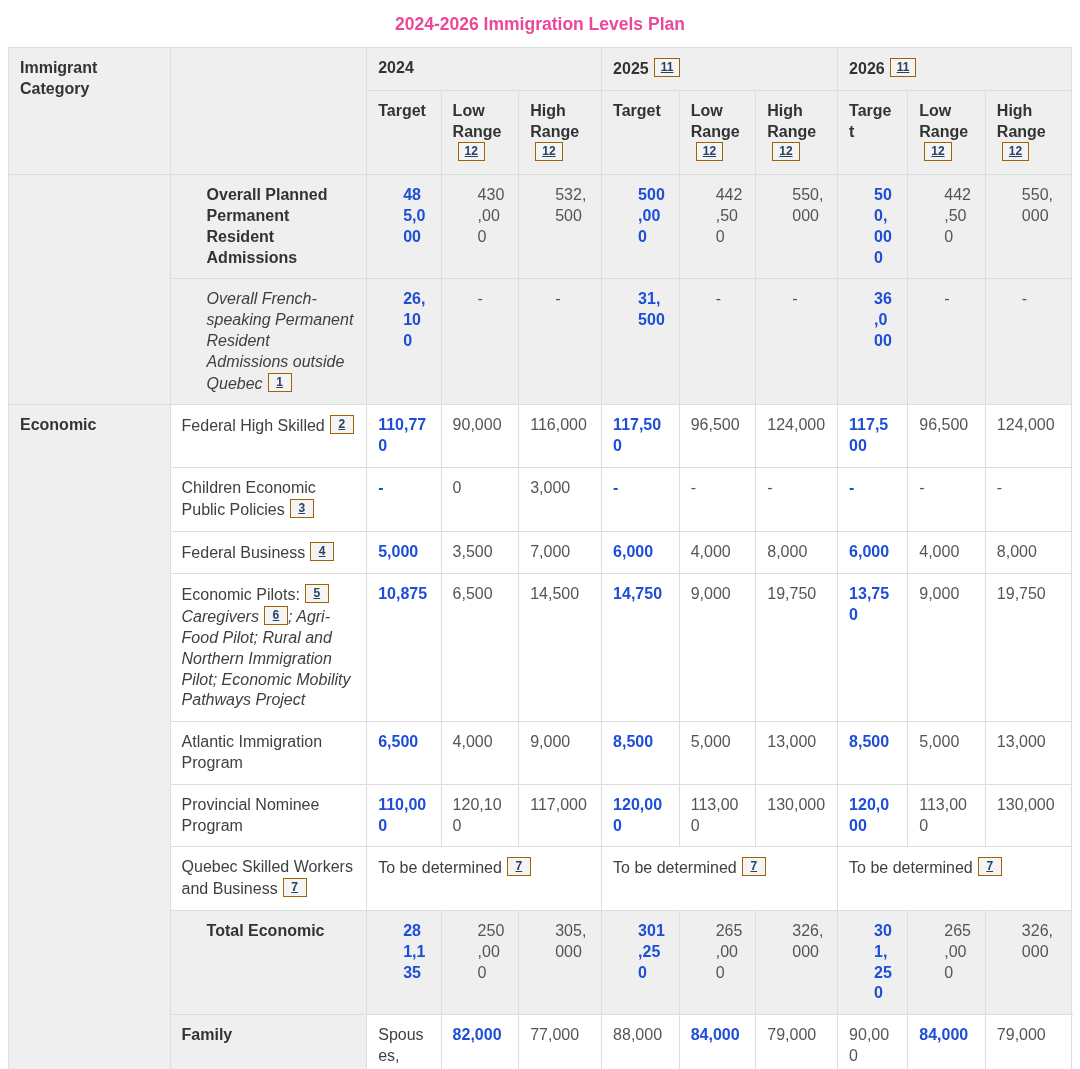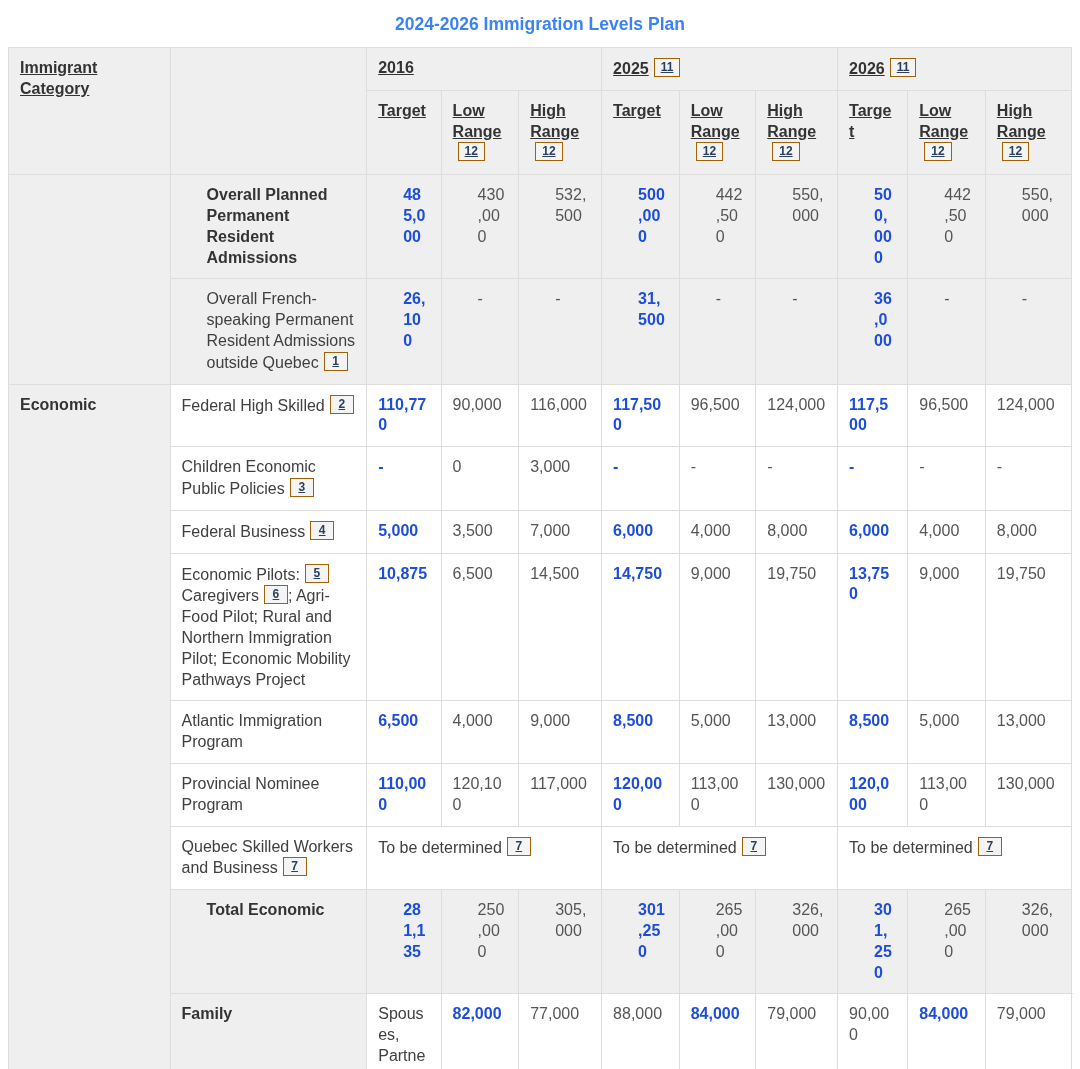--- a/index.html
+++ b/index.html
@@ -1,26 +1,26 @@
 <!DOCTYPE html>
 <html><head>
 <meta charset="utf-8">
 <style>
   html,body{margin:0;padding:0;background:#fff;}
   .page{width:1080px;height:1069px;overflow:hidden;box-sizing:border-box;padding:8px;background:#fff;
         font-family:"Liberation Sans","DejaVu Sans",sans-serif;color:#333;}
-  h1.title{margin:6px 0 12px 0;text-align:center;font-size:17.5px;font-weight:bold;color:#3b82f6;}
+  h1.title{margin:6px 0 12px 0;text-align:center;font-size:17.5px;font-weight:bold;color:#ec4899;}
   table.levels{width:100%;border-collapse:collapse;table-layout:fixed;font-size:16px;line-height:1.3;}
   table.levels th, table.levels td{border:1px solid #ddd;padding:10px 11px;text-align:left;
         vertical-align:top;word-wrap:break-word;}
-  thead th{background:#efefef;vertical-align:bottom;font-weight:bold;color:#333;text-decoration:underline;}
+  thead th{background:#efefef;vertical-align:bottom;font-weight:bold;color:#333;}
   th.section{background:#efefef;font-weight:bold;color:#333;vertical-align:top;}
   tr.shaded td{background:#efefef;padding-left:36px;}
   td.label{color:#404040;}
-  td.label .seg-italic{}
+  td.label .seg-italic{font-style:italic;}
   td.label .seg-bold{font-weight:bold;color:#333;}
   td.num{color:#555;}
   td.num.target{font-weight:bold;color:#1d4ed8;}
   td.tbd{color:#404040;}
   a.fn{display:inline-block;box-sizing:border-box;min-width:24px;padding:0 6px;margin-left:5px;
        background:#f4f4f4;border:1px solid #a16207;color:#284162;text-decoration:underline;
        font-size:12px;font-weight:bold;font-style:normal;line-height:17px;text-align:center;
        vertical-align:3px;cursor:pointer;}
 </style>
 </head>
@@ -40,21 +40,21 @@
         <col style="width:7.2%">
         <col style="width:7.7%">
       <col style="width:6.6%">
         <col style="width:7.3%">
         <col style="width:8.1%">
     </colgroup>
     <thead>
       <tr>
         <th rowspan="2">Immigrant Category</th>
         <th rowspan="2"></th>
-        <th colspan="3"><span>2016</span></th>
+        <th colspan="3"><span>2024</span></th>
         <th colspan="3"><span>2025</span><a class="fn">11</a></th>
         <th colspan="3"><span>2026</span><a class="fn">11</a></th>
       </tr>
       <tr>
         <th>Target</th>
         <th><span>Low Range</span> <a class="fn">12</a></th>
         <th><span>High Range</span> <a class="fn">12</a></th>
         <th>Target</th>
         <th><span>Low Range</span> <a class="fn">12</a></th>
         <th><span>High Range</span> <a class="fn">12</a></th>

